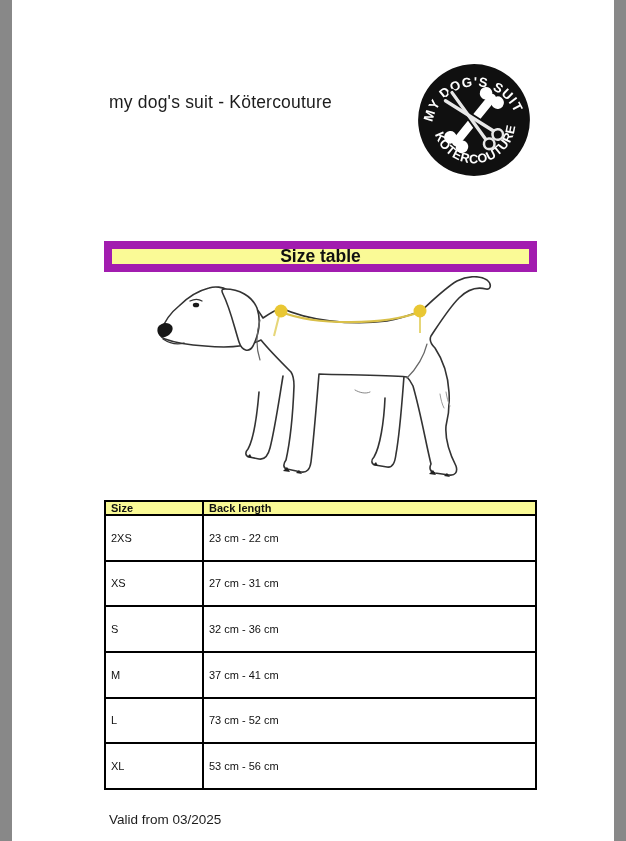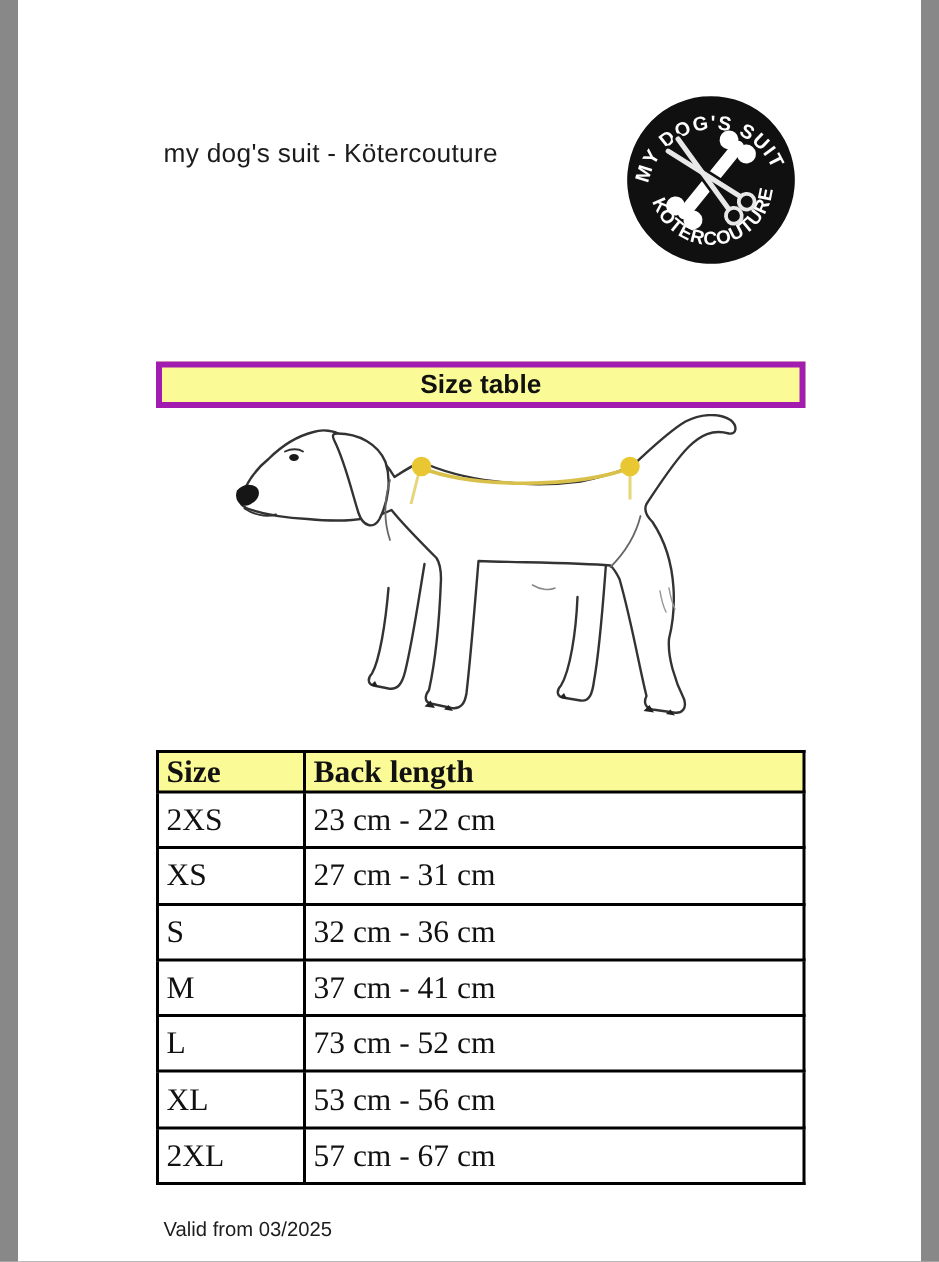--- a/index.html
+++ b/index.html
@@ -13,32 +13,32 @@
   }
   .doc-title{
     position:absolute;left:97px;top:92px;
     font-size:17.5px;color:#1c1c1c;letter-spacing:.2px;
   }
   .logo{
     position:absolute;left:404px;top:62px;width:116px;height:116px;
   }
   .banner{
     position:absolute;left:92px;top:241px;width:433px;height:31px;
-    box-sizing:border-box;border:4px solid #a21caf;
+    box-sizing:border-box;border:8px solid #a21caf;
     background:#fafa96;
     display:flex;align-items:center;justify-content:center;
     font-size:17.5px;font-weight:bold;color:#111;
   }
   .dog-wrap{
     position:absolute;left:145px;top:276px;width:342px;height:216px;
   }
   .size-table{
     position:absolute;left:92px;top:500px;width:433px;height:290px;
     border-collapse:collapse;table-layout:fixed;
-    font-size:21px;color:#111;font-family:Liberation Serif, serif;
+    font-size:11px;color:#111;
   }
   .size-table td,.size-table th{
     border:2px solid #000;
     padding:0 5px;
     overflow:hidden;white-space:nowrap;
   }
   .size-table th{
     background:#fafa96;font-weight:bold;
   }
   .size-table .col-size{width:86px;text-align:left;}
@@ -193,22 +193,18 @@
           <td class="col-length">37 cm - 41 cm</td>
         </tr>
         <tr>
           <td class="col-size">L</td>
           <td class="col-length">73 cm - 52 cm</td>
         </tr>
         <tr>
           <td class="col-size">XL</td>
           <td class="col-length">53 cm - 56 cm</td>
         </tr>
-        <tr>
-          <td class="col-size">2XL</td>
-          <td class="col-length">57 cm - 67 cm</td>
-        </tr>
       </tbody>
   </table>
 
   <div class="footer-note">Valid from 03/2025</div>
 
 </div>
 
 </body></html>

